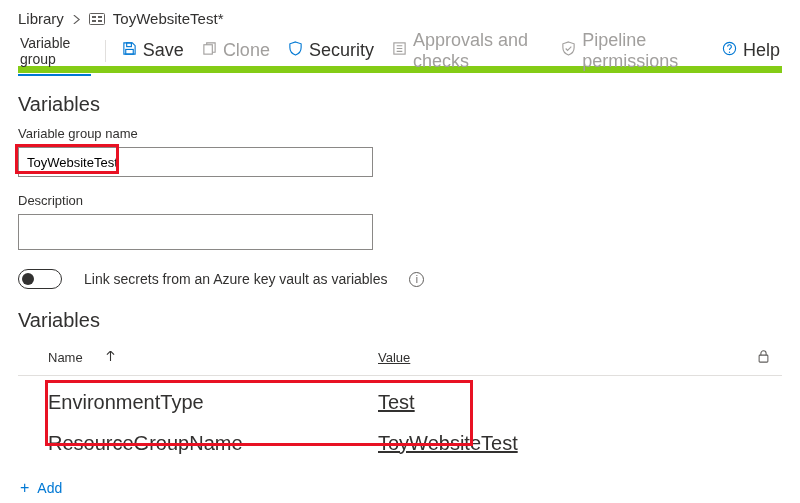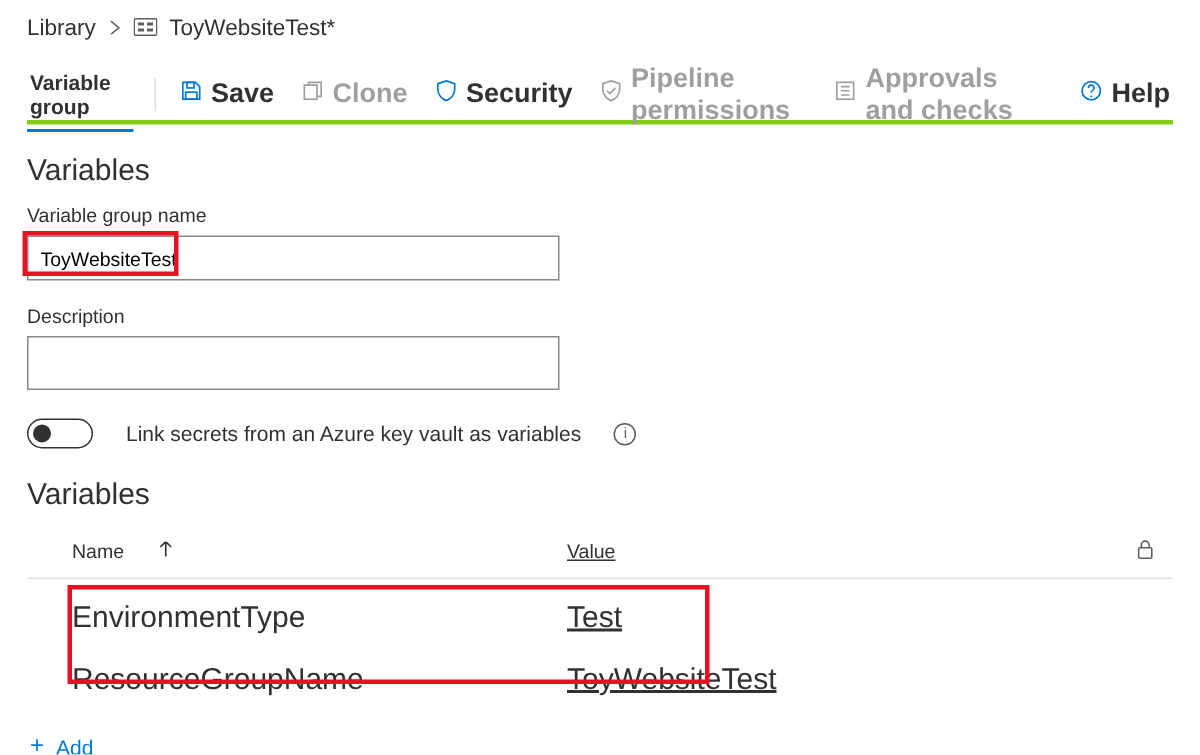--- a/index.html
+++ b/index.html
@@ -7,35 +7,34 @@
     font-family: "Segoe UI", -apple-system, sans-serif;
     font-size: 14px;
     color: #323130;
     background: #fff;
     width: 800px;
     height: 503px;
     padding: 10px 18px;
   }
   .breadcrumb {
     display: flex;
-    align-items: flex-start;
+    align-items: center;
     gap: 8px;
-    margin-bottom: 18px;
+    margin-bottom: 8px;
   }
   .breadcrumb a { color: #323130; text-decoration: none; font-size: 15px; }
   .breadcrumb .sep { color: #605e5c; }
   .bc-icon { width: 16px; height: 16px; display: flex; align-items: center; justify-content: center; }
   .bc-title { font-size: 15px; }
   .toolbar {
     display: flex;
     align-items: center;
-    border-bottom: 3px solid #84cc16;
+    border-bottom: 7px solid #84cc16;
     gap: 14px;
     height: 38px;
-    font-weight: bold;
   }
   .tab {
     font-size: 14px;
     padding: 8px 2px 8px 2px;
     color: #323130;
     cursor: pointer;
     position: relative;
   }
   .tab.active::after {
     content: "";
@@ -162,34 +161,34 @@
     <span>
       <svg viewBox="0 0 16 16">
           <path d="M8 1l6 2v4c0 4-3 7-6 8-3-1-6-4-6-8V3l6-2z" fill="none" stroke="#0078d4" stroke-width="1.2"></path>
         </svg>
     </span>
     <span>Security</span>
   </div>
   <div class="tool-btn disabled">
     <span>
       <svg viewBox="0 0 16 16">
+          <rect x="2" y="2" width="12" height="12" fill="none" stroke="#a19f9d" stroke-width="1.2"></rect>
+          <path d="M5 5h6M5 8h6M5 11h6" stroke="#a19f9d" stroke-width="1.2"></path>
+        </svg>
+    </span>
+    <span>Approvals and checks</span>
+  </div>
+  <div class="tool-btn disabled">
+    <span>
+      <svg viewBox="0 0 16 16">
           <path d="M8 1l6 2v4c0 4-3 7-6 8-3-1-6-4-6-8V3l6-2z" fill="none" stroke="#a19f9d" stroke-width="1.2"></path>
           <path d="M5 8l2 2 4-4" fill="none" stroke="#a19f9d" stroke-width="1.2"></path>
         </svg>
     </span>
     <span>Pipeline permissions</span>
-  </div>
-  <div class="tool-btn disabled">
-    <span>
-      <svg viewBox="0 0 16 16">
-          <rect x="2" y="2" width="12" height="12" fill="none" stroke="#a19f9d" stroke-width="1.2"></rect>
-          <path d="M5 5h6M5 8h6M5 11h6" stroke="#a19f9d" stroke-width="1.2"></path>
-        </svg>
-    </span>
-    <span>Approvals and checks</span>
   </div>
   <div class="tool-btn">
     <span>
       <svg viewBox="0 0 16 16">
           <circle cx="8" cy="8" r="6.5" fill="none" stroke="#0078d4" stroke-width="1.2"></circle>
           <path d="M6 6a2 2 0 113 1.7c-.6.4-1 .8-1 1.8" fill="none" stroke="#0078d4" stroke-width="1.2"></path>
           <circle cx="8" cy="12" r="0.7" fill="#0078d4"></circle>
         </svg>
     </span>
     <span>Help</span>

